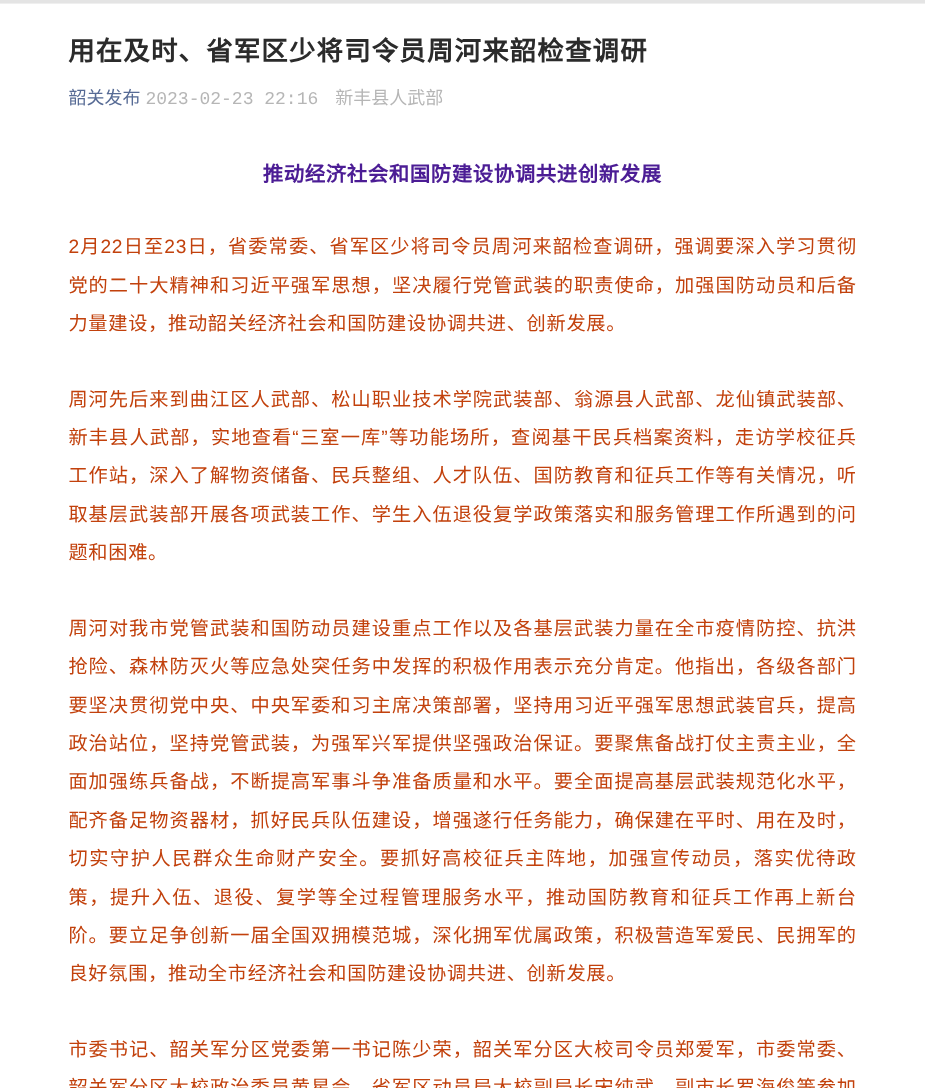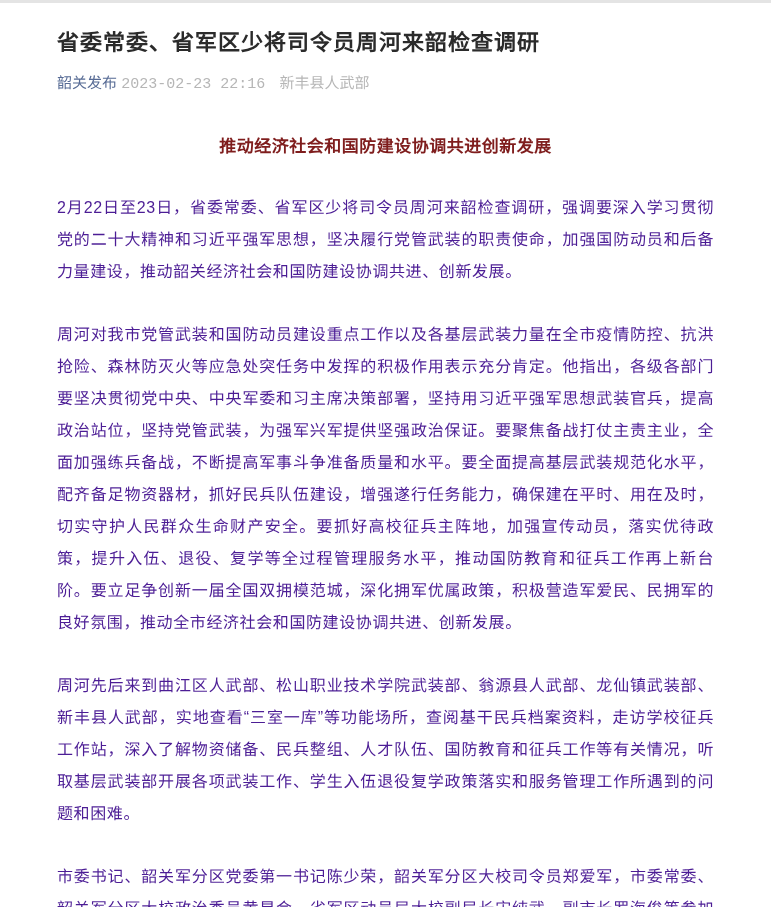--- a/index.html
+++ b/index.html
@@ -43,51 +43,51 @@
   .byline .meta {
     color: #b6b6b6;
     margin-right: 10px;
     font-family: Liberation Mono, monospace;
   }
   .article-subtitle {
     margin: 0 0 35px 0;
     text-align: center;
     font-size: 17px;
     font-weight: 700;
-    color: #7f1d1d;
+    color: #4c1d95;
     letter-spacing: 0.5px;
   }
   .para {
     margin: 0 0 31px 0;
     font-size: 16px;
     line-height: 2;
-    color: #4c1d95;
+    color: #c2410c;
     text-align: justify;
     letter-spacing: 0.6px;
     word-break: break-all;
   }
 </style>
 </head>
 <body>
 
 <div class="top-divider"></div>
 
 <div class="container">
 
-  <h1 class="article-title">省委常委、省军区少将司令员周河来韶检查调研</h1>
+  <h1 class="article-title">用在及时、省军区少将司令员周河来韶检查调研</h1>
 
   <div class="byline">
     <span class="account">韶关发布</span>
     <span class="meta">2023-02-23 22:16</span>
     <span class="meta">新丰县人武部</span>
   </div>
 
   <h2 class="article-subtitle">推动经济社会和国防建设协调共进创新发展</h2>
 
   <p class="para">2月22日至23日，省委常委、省军区少将司令员周河来韶检查调研，强调要深入学习贯彻党的二十大精神和习近平强军思想，坚决履行党管武装的职责使命，加强国防动员和后备力量建设，推动韶关经济社会和国防建设协调共进、创新发展。</p>
 
+  <p class="para">周河先后来到曲江区人武部、松山职业技术学院武装部、翁源县人武部、龙仙镇武装部、新丰县人武部，实地查看“三室一库”等功能场所，查阅基干民兵档案资料，走访学校征兵工作站，深入了解物资储备、民兵整组、人才队伍、国防教育和征兵工作等有关情况，听取基层武装部开展各项武装工作、学生入伍退役复学政策落实和服务管理工作所遇到的问题和困难。</p>
+
   <p class="para">周河对我市党管武装和国防动员建设重点工作以及各基层武装力量在全市疫情防控、抗洪抢险、森林防灭火等应急处突任务中发挥的积极作用表示充分肯定。他指出，各级各部门要坚决贯彻党中央、中央军委和习主席决策部署，坚持用习近平强军思想武装官兵，提高政治站位，坚持党管武装，为强军兴军提供坚强政治保证。要聚焦备战打仗主责主业，全面加强练兵备战，不断提高军事斗争准备质量和水平。要全面提高基层武装规范化水平，配齐备足物资器材，抓好民兵队伍建设，增强遂行任务能力，确保建在平时、用在及时，切实守护人民群众生命财产安全。要抓好高校征兵主阵地，加强宣传动员，落实优待政策，提升入伍、退役、复学等全过程管理服务水平，推动国防教育和征兵工作再上新台阶。要立足争创新一届全国双拥模范城，深化拥军优属政策，积极营造军爱民、民拥军的良好氛围，推动全市经济社会和国防建设协调共进、创新发展。</p>
-
-  <p class="para">周河先后来到曲江区人武部、松山职业技术学院武装部、翁源县人武部、龙仙镇武装部、新丰县人武部，实地查看“三室一库”等功能场所，查阅基干民兵档案资料，走访学校征兵工作站，深入了解物资储备、民兵整组、人才队伍、国防教育和征兵工作等有关情况，听取基层武装部开展各项武装工作、学生入伍退役复学政策落实和服务管理工作所遇到的问题和困难。</p>
 
   <p class="para">市委书记、韶关军分区党委第一书记陈少荣，韶关军分区大校司令员郑爱军，市委常委、韶关军分区大校政治委员黄星会，省军区动员局大校副局长宋纯武，副市长罗海俊等参加检查调研。</p>
 
 </div>
 
 </body></html>

